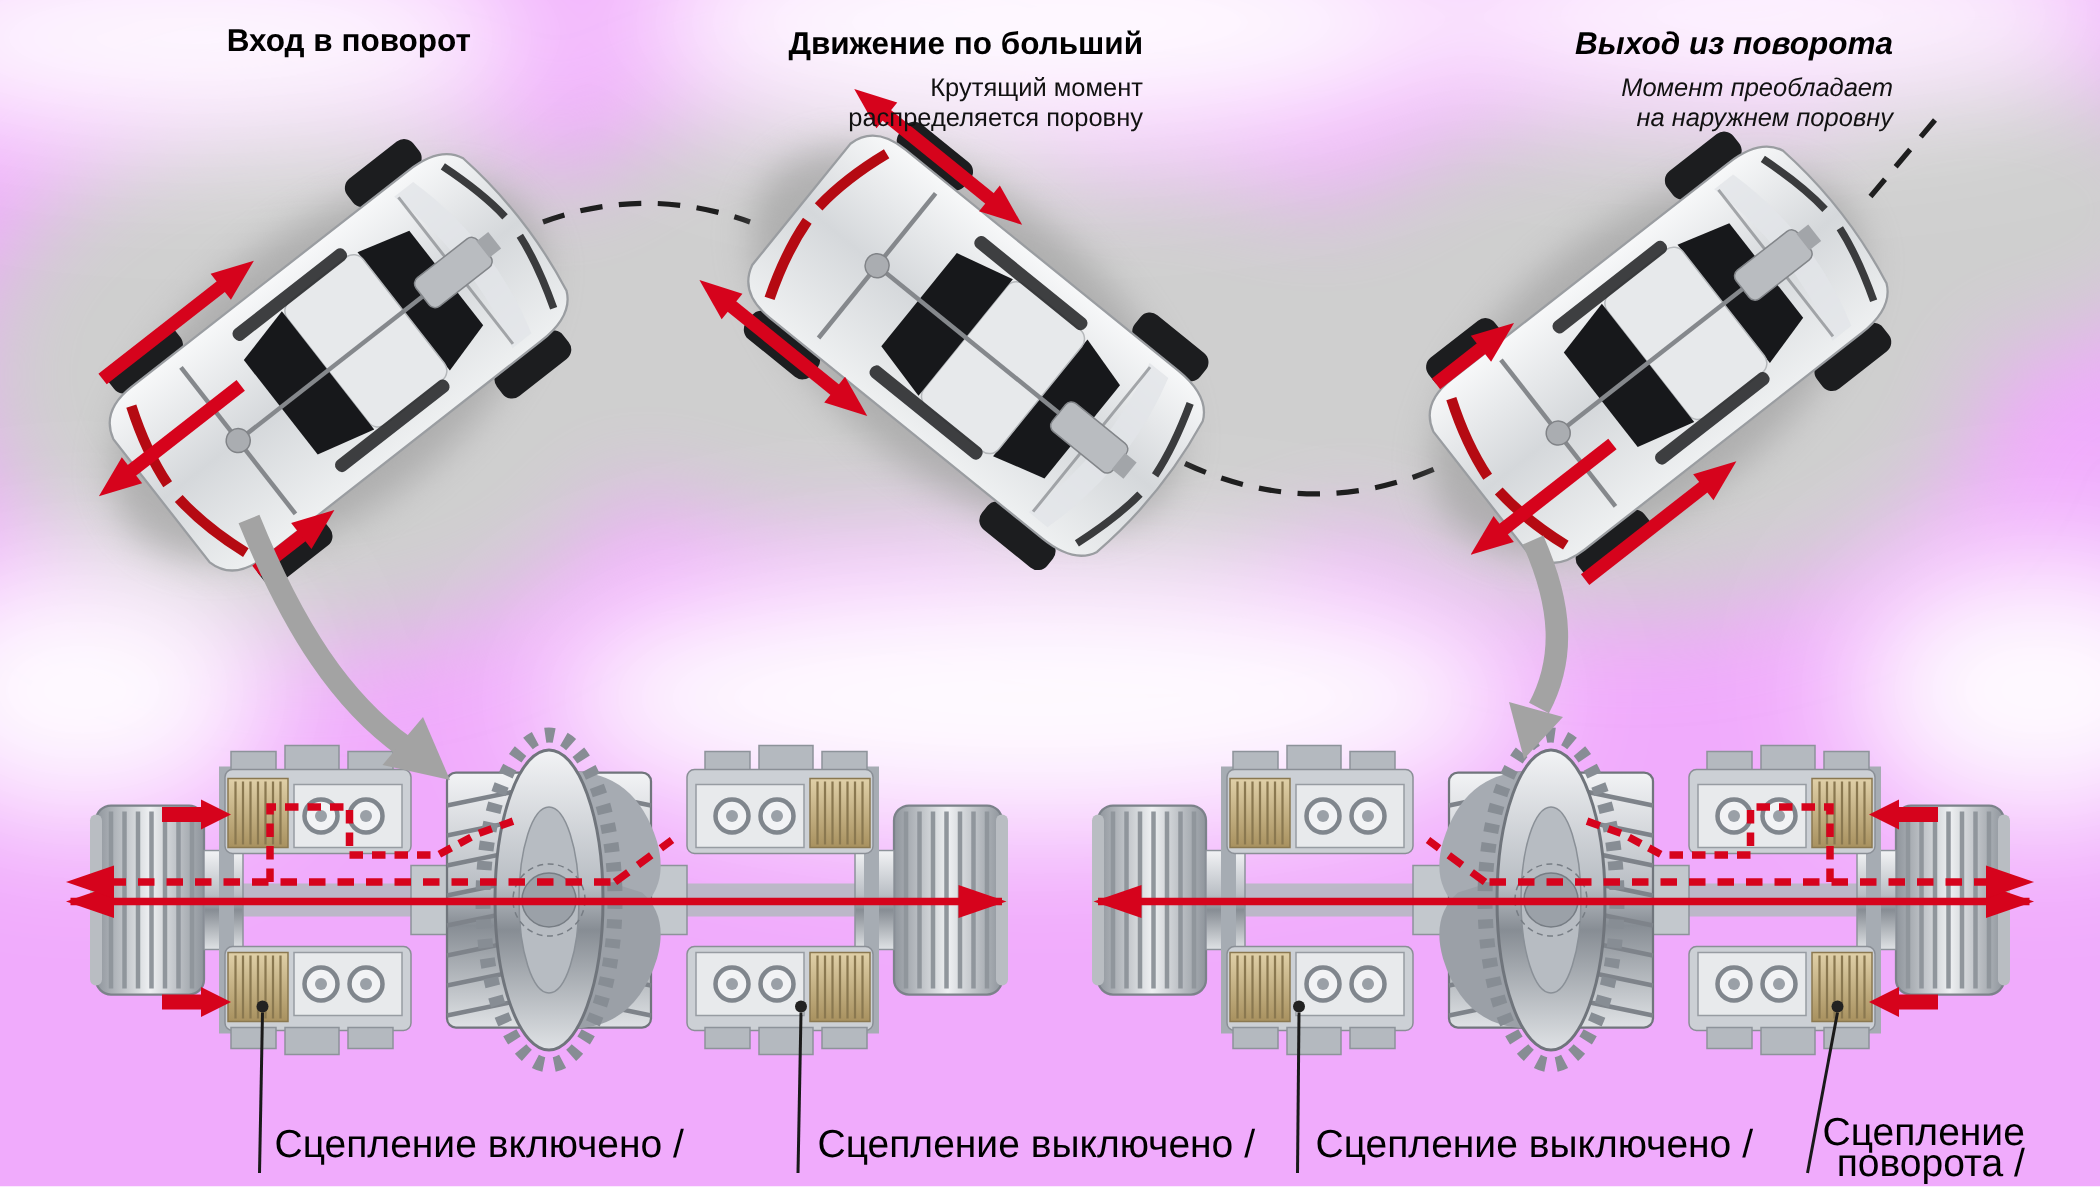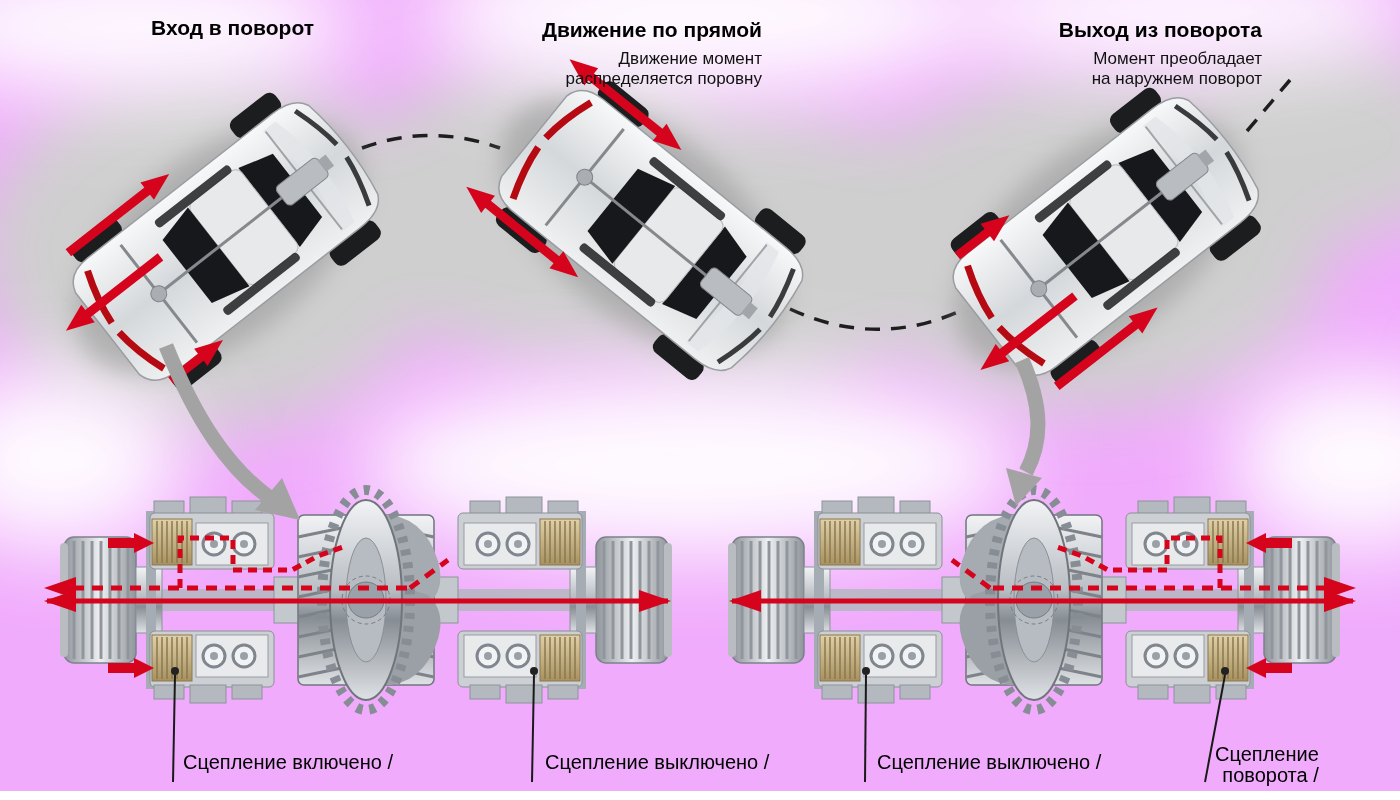--- a/index.html
+++ b/index.html
@@ -2,21 +2,21 @@
 <html><head>
 <meta charset="utf-8">
 <style>
   html,body{margin:0;padding:0;background:#ffffff;}
   .stage{position:relative;width:1400px;height:791px;background:#f0abfc;overflow:hidden;
          font-family:"Liberation Sans","DejaVu Sans",sans-serif;color:#000;text-align:right;}
   .stage svg{position:absolute;left:0;top:0;}
   .caption{position:absolute;width:250px;}
   .caption h3{margin:0 0 7px 0;font-size:21px;line-height:24px;font-weight:bold;color:#000;}
   .caption p{margin:0;font-size:17px;line-height:20px;color:#111;white-space:pre-line;}
-  .clutch-label{position:absolute;font-size:20px;line-height:21px;color:#000;white-space:pre-line;}
+  .clutch-label{position:absolute;font-size:26px;line-height:21px;color:#000;white-space:pre-line;}
 </style>
 </head>
 <body>
 
 <div class="stage">
 
 <svg width="1400" height="800" viewBox="0 0 1400 800">
   <defs>
     <filter id="b35" x="-40%" y="-40%" width="180%" height="180%">
           <feGaussianBlur stdDeviation="32"></feGaussianBlur>
@@ -265,28 +265,28 @@
     <line x1="534" y1="675" x2="532" y2="782"></line>
     <line x1="866" y1="675" x2="865" y2="782"></line>
     <line x1="1225" y1="675" x2="1205" y2="782"></line>
   </g>
 </svg>
 
   <div class="caption" style="left:64px;top:16px;">
     <h3>Вход в поворот</h3>
   </div>
   <div class="caption" style="left:512px;top:18px;">
-    <h3>Движение по прямой</h3>
-    <p>Движение момент
+    <h3>Движение по больший</h3>
+    <p>Крутящий момент
 распределяется поровну</p>
   </div>
-  <div class="caption" style="left:1012px;top:18px;">
+  <div class="caption" style="left:1012px;top:18px;font-style:italic;">
     <h3>Выход из поворота</h3>
     <p>Момент преобладает
-на наружнем поворот</p>
+на наружнем поровну</p>
   </div>
 
   <div class="clutch-label" style="left:183px;top:752px;">Сцепление включено /</div>
   <div class="clutch-label" style="left:545px;top:752px;">Сцепление выключено /</div>
   <div class="clutch-label" style="left:877px;top:752px;">Сцепление выключено /</div>
   <div class="clutch-label" style="left:1215px;top:744px;">Сцепление
 поворота /</div>
 </div>
 
 </body></html>

